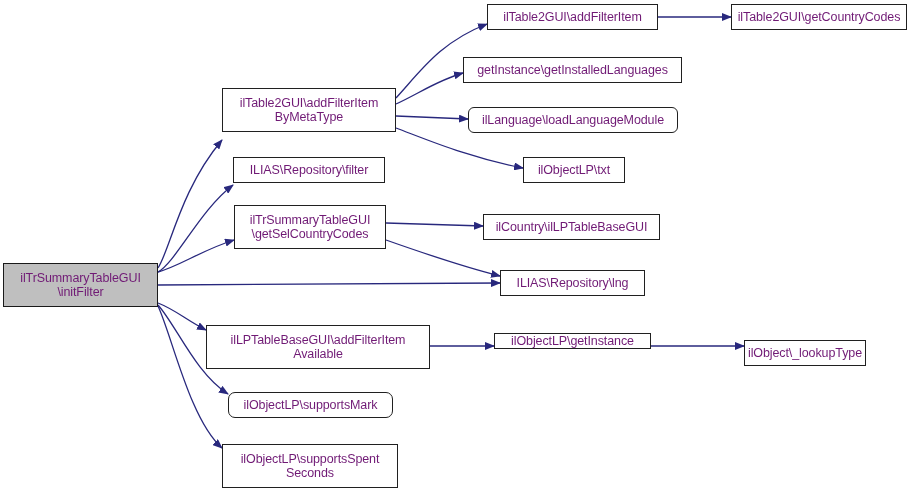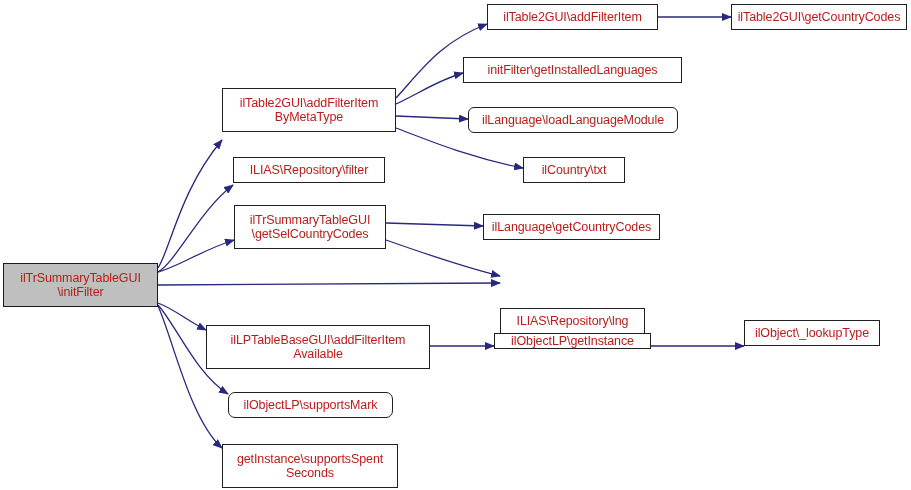--- a/index.html
+++ b/index.html
@@ -21,21 +21,21 @@
     top: 0;
     width: 911px;
     height: 490px;
     pointer-events: none;
   }
   .node {
     position: absolute;
     box-sizing: border-box;
     border: 1px solid #202020;
     background: #ffffff;
-    color: #b91c1c;
+    color: #701a75;
     font-size: 12.5px;
     line-height: 14.5px;
     display: flex;
     align-items: center;
     justify-content: center;
     text-align: center;
     letter-spacing: -0.1px;
     white-space: pre-line;
     z-index: 2;
   }
@@ -82,25 +82,25 @@
       <div class="node root" style="left: 3px; top: 263px; width: 155px; height: 44px;"><span class="label">ilTrSummaryTableGUI
 \initFilter</span></div>
       <div class="node" style="left: 222px; top: 88px; width: 174px; height: 44px;"><span class="label">ilTable2GUI\addFilterItem
 ByMetaType</span></div>
       <div class="node" style="left: 233px; top: 157px; width: 152px; height: 26px;"><span class="label">ILIAS\Repository\filter</span></div>
       <div class="node" style="left: 234px; top: 205px; width: 152px; height: 44px;"><span class="label">ilTrSummaryTableGUI
 \getSelCountryCodes</span></div>
       <div class="node" style="left: 206px; top: 325px; width: 224px; height: 44px;"><span class="label">ilLPTableBaseGUI\addFilterItem
 Available</span></div>
       <div class="node" style="left: 228px; top: 392px; width: 165px; height: 26px; border-radius: 7px;"><span class="label">ilObjectLP\supportsMark</span></div>
-      <div class="node" style="left: 222px; top: 444px; width: 176px; height: 44px;"><span class="label">getInstance\supportsSpent
+      <div class="node" style="left: 222px; top: 444px; width: 176px; height: 44px;"><span class="label">ilObjectLP\supportsSpent
 Seconds</span></div>
       <div class="node" style="left: 487px; top: 4px; width: 171px; height: 26px;"><span class="label">ilTable2GUI\addFilterItem</span></div>
-      <div class="node" style="left: 463px; top: 57px; width: 219px; height: 26px;"><span class="label">initFilter\getInstalledLanguages</span></div>
+      <div class="node" style="left: 463px; top: 57px; width: 219px; height: 26px;"><span class="label">getInstance\getInstalledLanguages</span></div>
       <div class="node" style="left: 468px; top: 107px; width: 210px; height: 26px; border-radius: 6px;"><span class="label">ilLanguage\loadLanguageModule</span></div>
-      <div class="node" style="left: 523px; top: 157px; width: 102px; height: 26px;"><span class="label">ilCountry\txt</span></div>
-      <div class="node" style="left: 483px; top: 214px; width: 177px; height: 26px;"><span class="label">ilLanguage\getCountryCodes</span></div>
-      <div class="node" style="left: 500px; top: 270px; width: 145px; height: 26px; margin-top: 38px;"><span class="label">ILIAS\Repository\lng</span></div>
+      <div class="node" style="left: 523px; top: 157px; width: 102px; height: 26px;"><span class="label">ilObjectLP\txt</span></div>
+      <div class="node" style="left: 483px; top: 214px; width: 177px; height: 26px;"><span class="label">ilCountry\ilLPTableBaseGUI</span></div>
+      <div class="node" style="left: 500px; top: 270px; width: 145px; height: 26px;"><span class="label">ILIAS\Repository\lng</span></div>
       <div class="node" style="left: 494px; top: 333px; width: 157px; height: 16px;"><span class="label">ilObjectLP\getInstance</span></div>
       <div class="node" style="left: 731px; top: 4px; width: 176px; height: 26px;"><span class="label">ilTable2GUI\getCountryCodes</span></div>
-      <div class="node" style="left: 744px; top: 320px; width: 136px; height: 26px;"><span class="label">ilObject\_lookupType</span></div>
+      <div class="node" style="left: 744px; top: 340px; width: 122px; height: 26px;"><span class="label">ilObject\_lookupType</span></div>
     </div>
 </div>
 
 </body></html>

